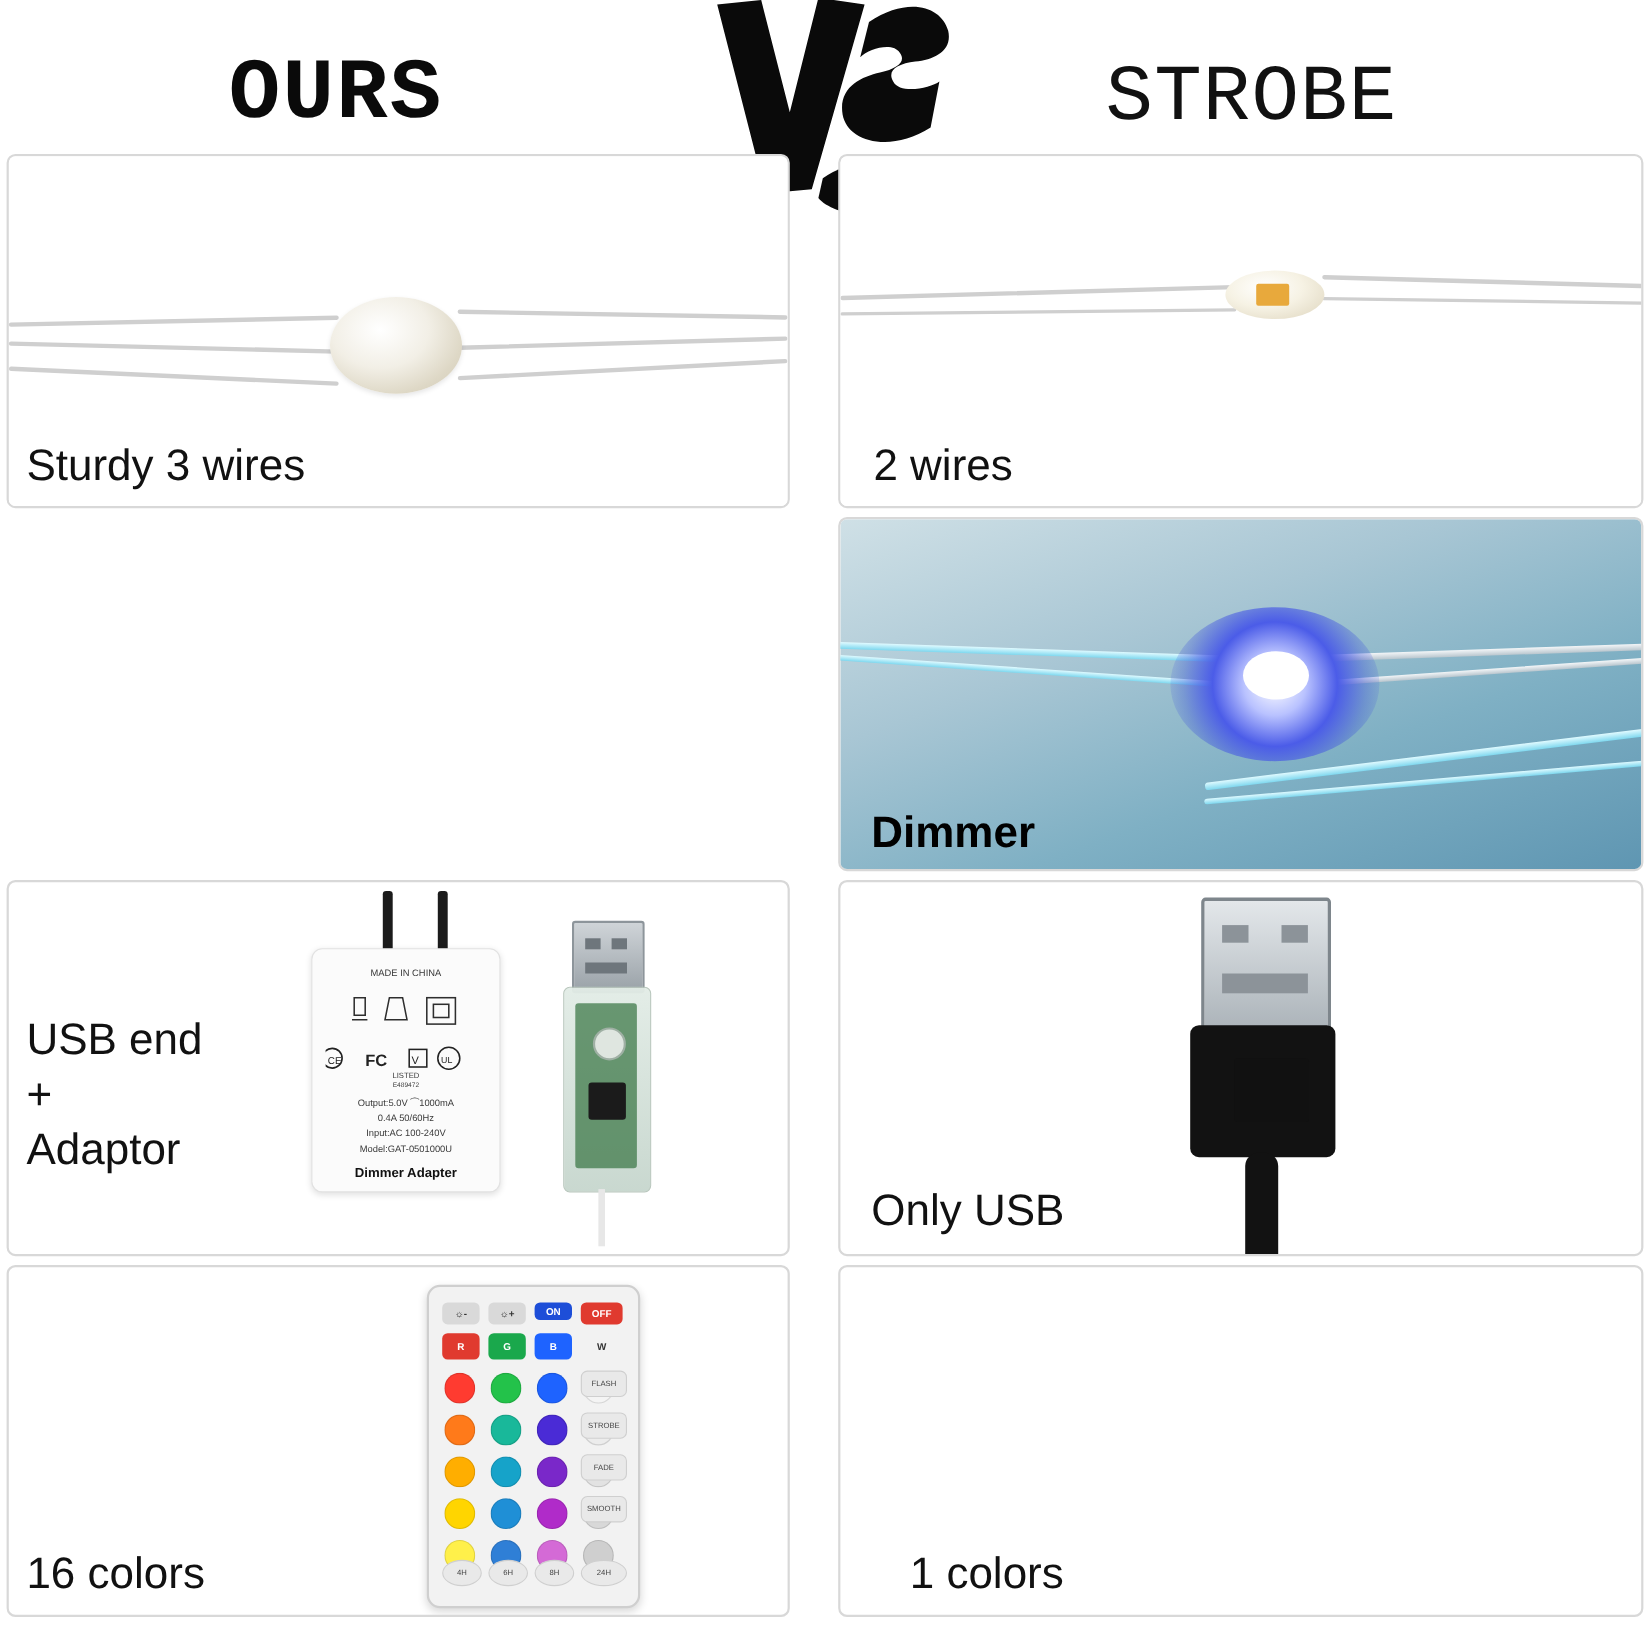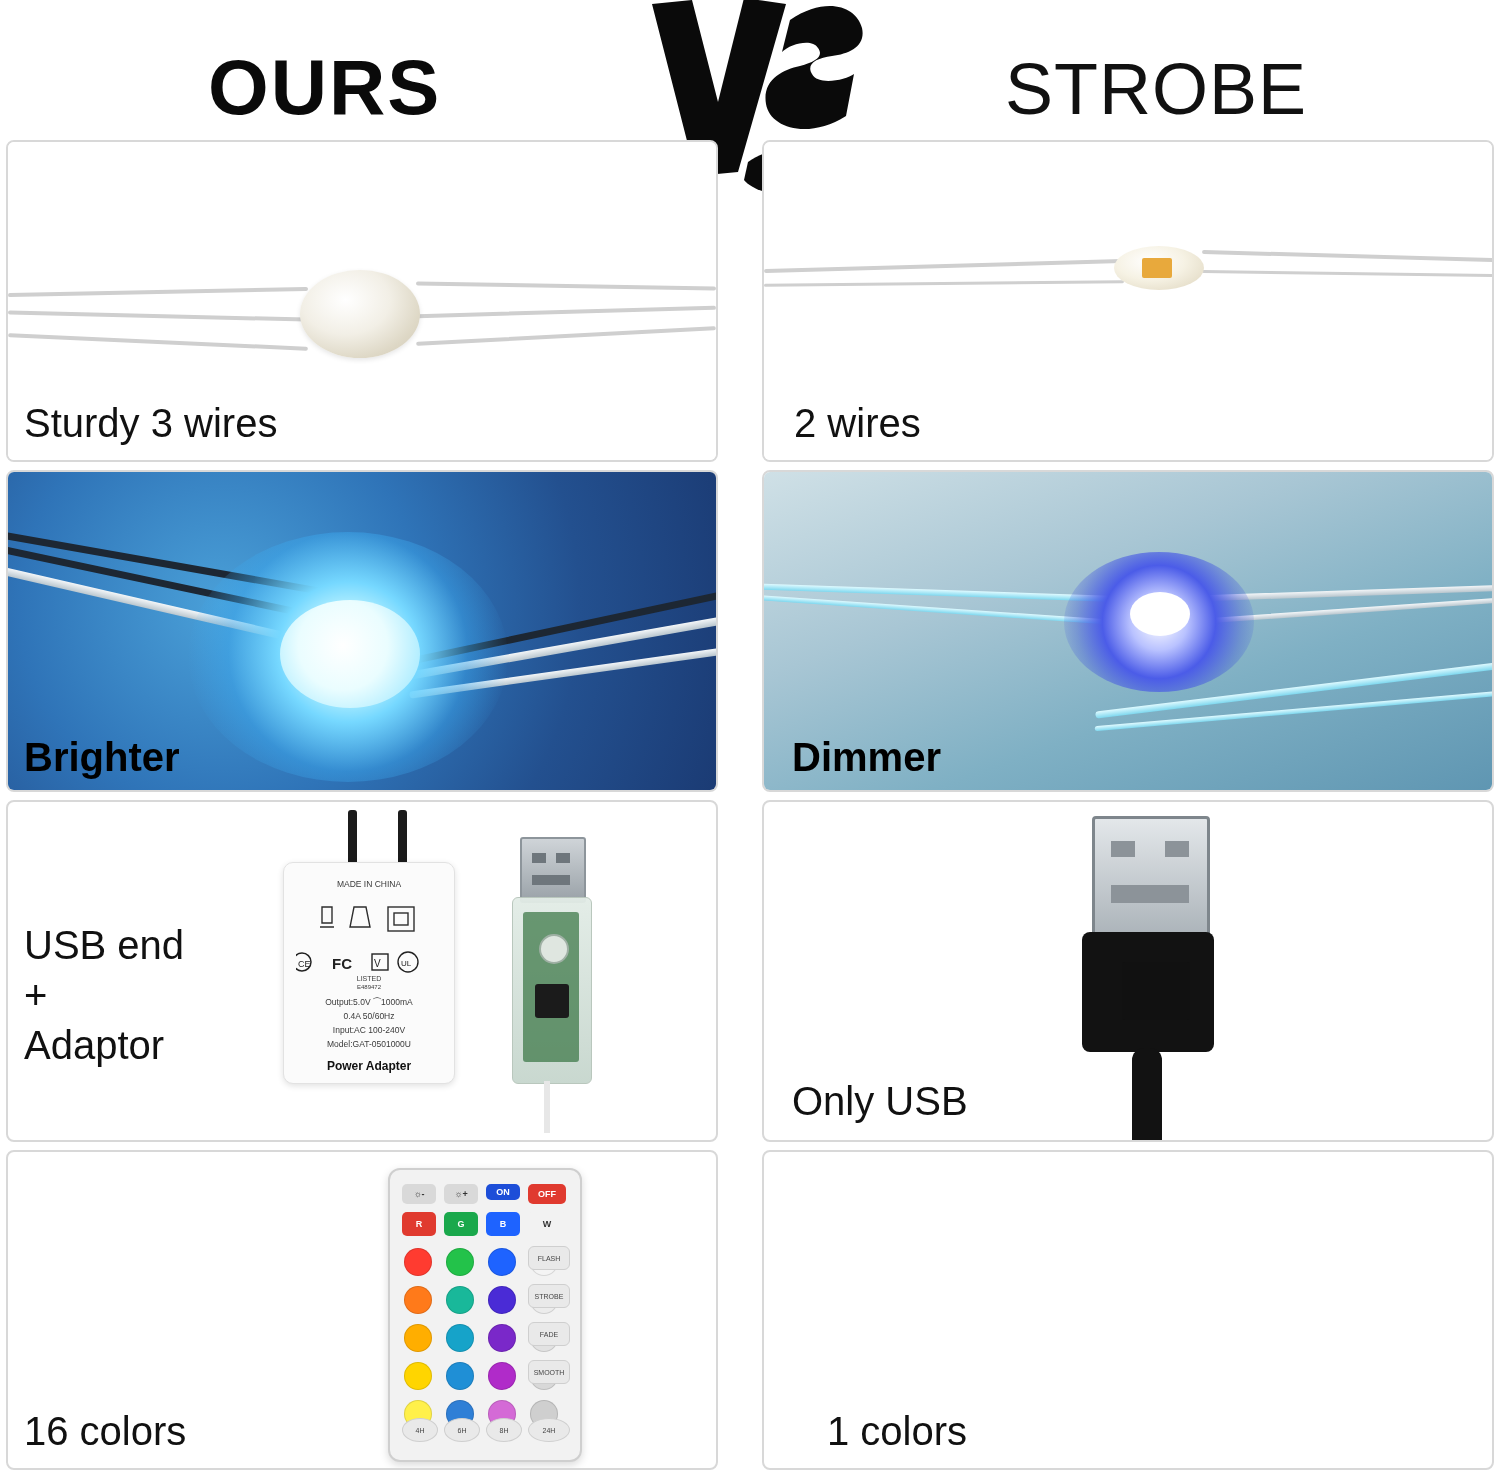--- a/index.html
+++ b/index.html
@@ -1,18 +1,18 @@
 <!DOCTYPE html>
 <html><head>
 <meta charset="utf-8">
 <style>
   html,body{margin:0;padding:0;background:#fff;}
   body{width:1500px;height:1484px;font-family:"Liberation Sans",sans-serif;position:relative;overflow:hidden;}
 
-  .header{position:absolute;top:0;left:0;width:1500px;height:136px;}
+  .header{position:absolute;top:0;left:0;width:1500px;height:136px;font-family:Liberation Mono, monospace;}
   .hdr-ours{position:absolute;left:208px;top:42px;font-size:78px;font-weight:bold;letter-spacing:2px;color:#0a0a0a;}
   .hdr-others{position:absolute;left:1005px;top:48px;font-size:72px;font-weight:normal;color:#111;letter-spacing:1px;}
   .hdr-vs{position:absolute;left:640px;top:-6px;width:230px;height:210px;}
   .hdr-vs svg{display:block;}
 
   .grid{position:absolute;top:140px;left:0;width:1500px;}
   .row{position:relative;width:1500px;}
   .cell{position:absolute;border:2px solid #d8d8d8;border-radius:8px;overflow:hidden;background:#fff;box-sizing:border-box;text-decoration:underline;}
   .cell.left{left:6px;width:712px;}
   .cell.right{left:762px;width:732px;}
@@ -119,35 +119,20 @@
         <div class="bulb2" style="left:350px;top:104px;">
             <span class="chip"></span>
           </div>
       </div>
       <div class="caption light" style="left:30px;bottom:14px;">2 wires</div>
     </div>
   </div>
 
   <div class="row r2">
 
-    <div class="cell left cell-r2">
-      <div class="blueScene">
-        <div class="wireDark" style="left:-10px;top:88px;width:330px;height:7px;transform:rotate(10deg);"></div>
-        <div class="wireDark" style="left:-10px;top:108px;width:330px;height:7px;transform:rotate(12deg);"></div>
-        <div class="wireSilver" style="left:-10px;top:132px;width:330px;height:8px;transform:rotate(13deg);"></div>
-        <div class="wireDark" style="left:400px;top:150px;width:340px;height:7px;transform:rotate(-12deg);"></div>
-        <div class="wireSilver" style="left:400px;top:170px;width:340px;height:8px;transform:rotate(-10deg);"></div>
-        <div class="wireSilver" style="left:400px;top:196px;width:340px;height:7px;transform:rotate(-8deg);"></div>
-        <div style="position:absolute;left:180px;top:60px;width:320px;height:250px;border-radius:50%;
-            background:radial-gradient(circle at 50% 48%, #ffffff 0%, #cffaff 16%, #76d8ff 34%, rgba(60,170,240,.45) 58%, rgba(40,120,200,0) 78%);"></div>
-        <div style="position:absolute;left:272px;top:128px;width:140px;height:108px;border-radius:50%;
-            background:radial-gradient(circle at 45% 42%, #ffffff 0%, #eafdff 45%, #8fe4ff 100%);"></div>
-      </div>
-      <div class="caption dark" style="left:16px;bottom:10px;font-weight:bold;">Brighter</div>
-    </div>
 
     <div class="cell right cell-r2">
       <div class="blueScene2">
         <div class="wireCyan" style="left:-10px;top:118px;width:380px;height:6px;transform:rotate(2deg);"></div>
         <div class="wireCyan" style="left:-10px;top:136px;width:380px;height:5px;transform:rotate(4deg);"></div>
         <div class="wireSilver" style="left:430px;top:118px;width:320px;height:6px;transform:rotate(-2deg);"></div>
         <div class="wireSilver" style="left:430px;top:136px;width:320px;height:5px;transform:rotate(-4deg);"></div>
         <div class="wireCyan" style="left:330px;top:214px;width:420px;height:7px;transform:rotate(-7deg);"></div>
         <div class="wireCyan" style="left:330px;top:236px;width:420px;height:5px;transform:rotate(-5deg);"></div>
         <div style="position:absolute;left:300px;top:80px;width:190px;height:140px;border-radius:50%;
@@ -188,21 +173,21 @@
               <text x="105" y="17" font-size="8">UL</text>
             </g>
           </svg>
         </div>
         <div class="adapter-txt" style="top:112px;font-size:7px;">LISTED</div>
         <div class="adapter-txt" style="top:121px;font-size:6px;">E489472</div>
         <div class="adapter-txt" style="top:134px;">Output:5.0V ⏜1000mA</div>
         <div class="adapter-txt" style="top:148px;">0.4A 50/60Hz</div>
         <div class="adapter-txt" style="top:162px;">Input:AC 100-240V</div>
         <div class="adapter-txt" style="top:176px;">Model:GAT-0501000U</div>
-        <div class="adapter-txt" style="top:196px;font-size:12px;font-weight:bold;color:#111;">Power Adapter</div>
+        <div class="adapter-txt" style="top:196px;font-size:12px;font-weight:bold;color:#111;">Dimmer Adapter</div>
       </div>
 
       <div class="usbstick">
         <div class="usb-metal">
           <i style="left:10px;top:14px;width:14px;height:10px;"></i>
           <i style="left:34px;top:14px;width:14px;height:10px;"></i>
           <i style="left:10px;top:36px;width:38px;height:10px;"></i>
         </div>
         <div class="usb-clear">
           <div class="pcb"></div>

